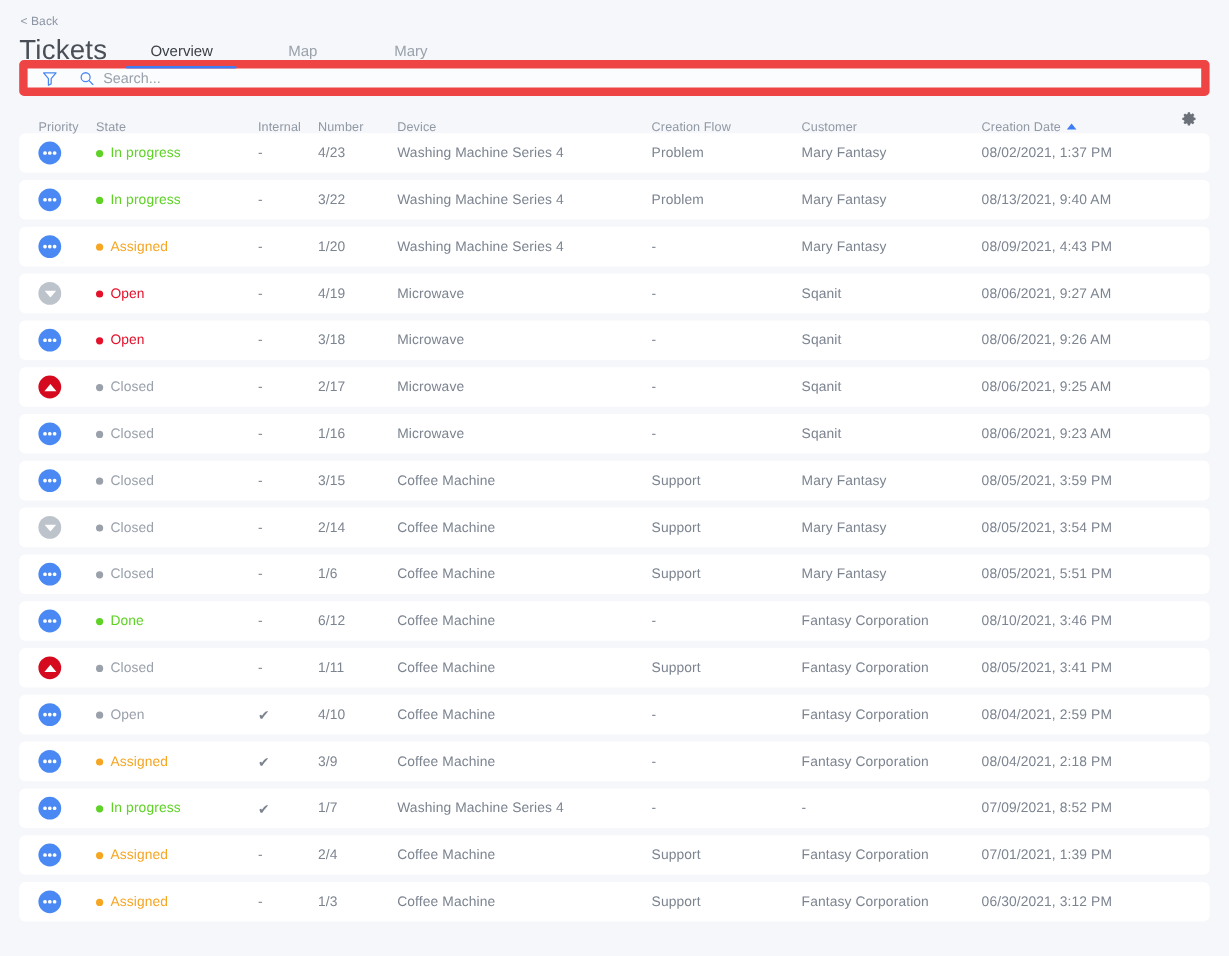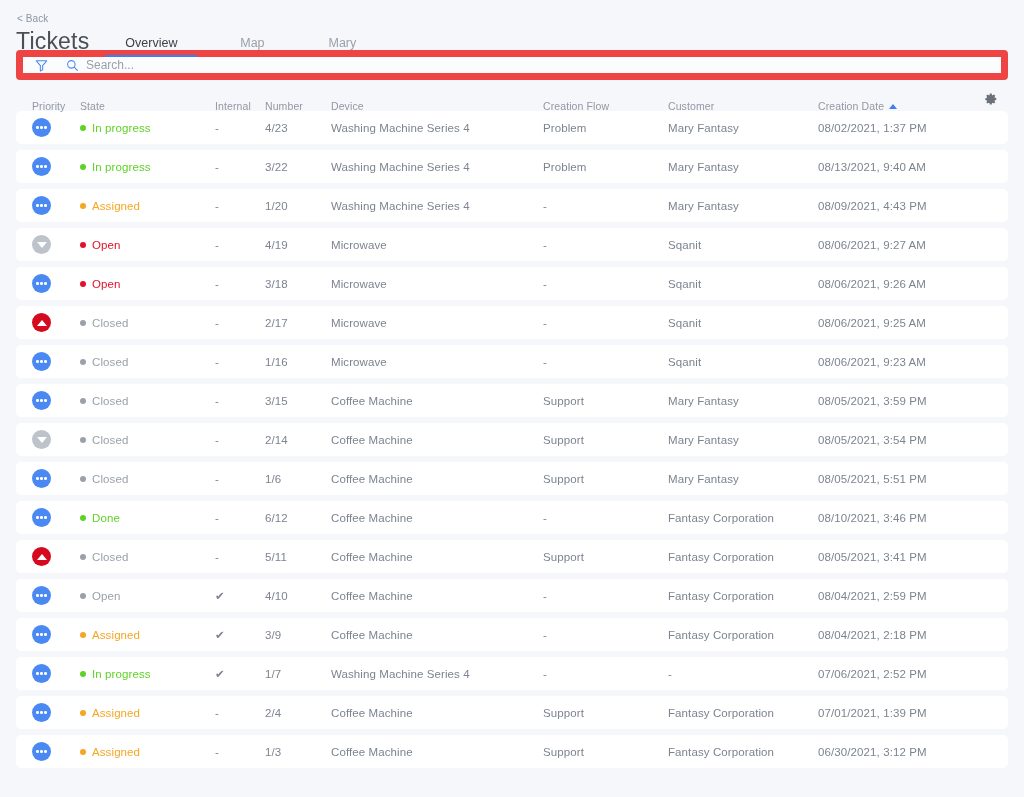--- a/index.html
+++ b/index.html
@@ -474,21 +474,21 @@
         <div class="c-priority">
           <div class="prio prio-high">
             <div class="tri-up"></div>
           </div>
         </div>
         <div class="cell c-state">
           <span class="state-dot" style="background: rgb(154, 161, 171);"></span>
           <span class="state-label" style="color: rgb(154, 161, 171);">Closed</span>
         </div>
         <div class="cell c-internal">-</div>
-        <div class="cell c-number">5/11</div>
+        <div class="cell c-number">1/11</div>
         <div class="cell c-device">Coffee Machine</div>
         <div class="cell c-flow">Support</div>
         <div class="cell c-customer">Fantasy Corporation</div>
         <div class="cell c-date">08/05/2021, 3:41 PM</div>
       </div>
       <div class="row">
         <div class="c-priority">
           <div class="prio prio-medium">
             <div class="dots">
               <i></i>
@@ -541,21 +541,21 @@
         </div>
         <div class="cell c-state">
           <span class="state-dot" style="background: rgb(95, 210, 38);"></span>
           <span class="state-label" style="color: rgb(95, 210, 38);">In progress</span>
         </div>
         <div class="cell c-internal internal-check">✔</div>
         <div class="cell c-number">1/7</div>
         <div class="cell c-device">Washing Machine Series 4</div>
         <div class="cell c-flow">-</div>
         <div class="cell c-customer">-</div>
-        <div class="cell c-date">07/06/2021, 2:52 PM</div>
+        <div class="cell c-date">07/09/2021, 8:52 PM</div>
       </div>
       <div class="row">
         <div class="c-priority">
           <div class="prio prio-medium">
             <div class="dots">
               <i></i>
               <i></i>
               <i></i>
             </div>
           </div>

